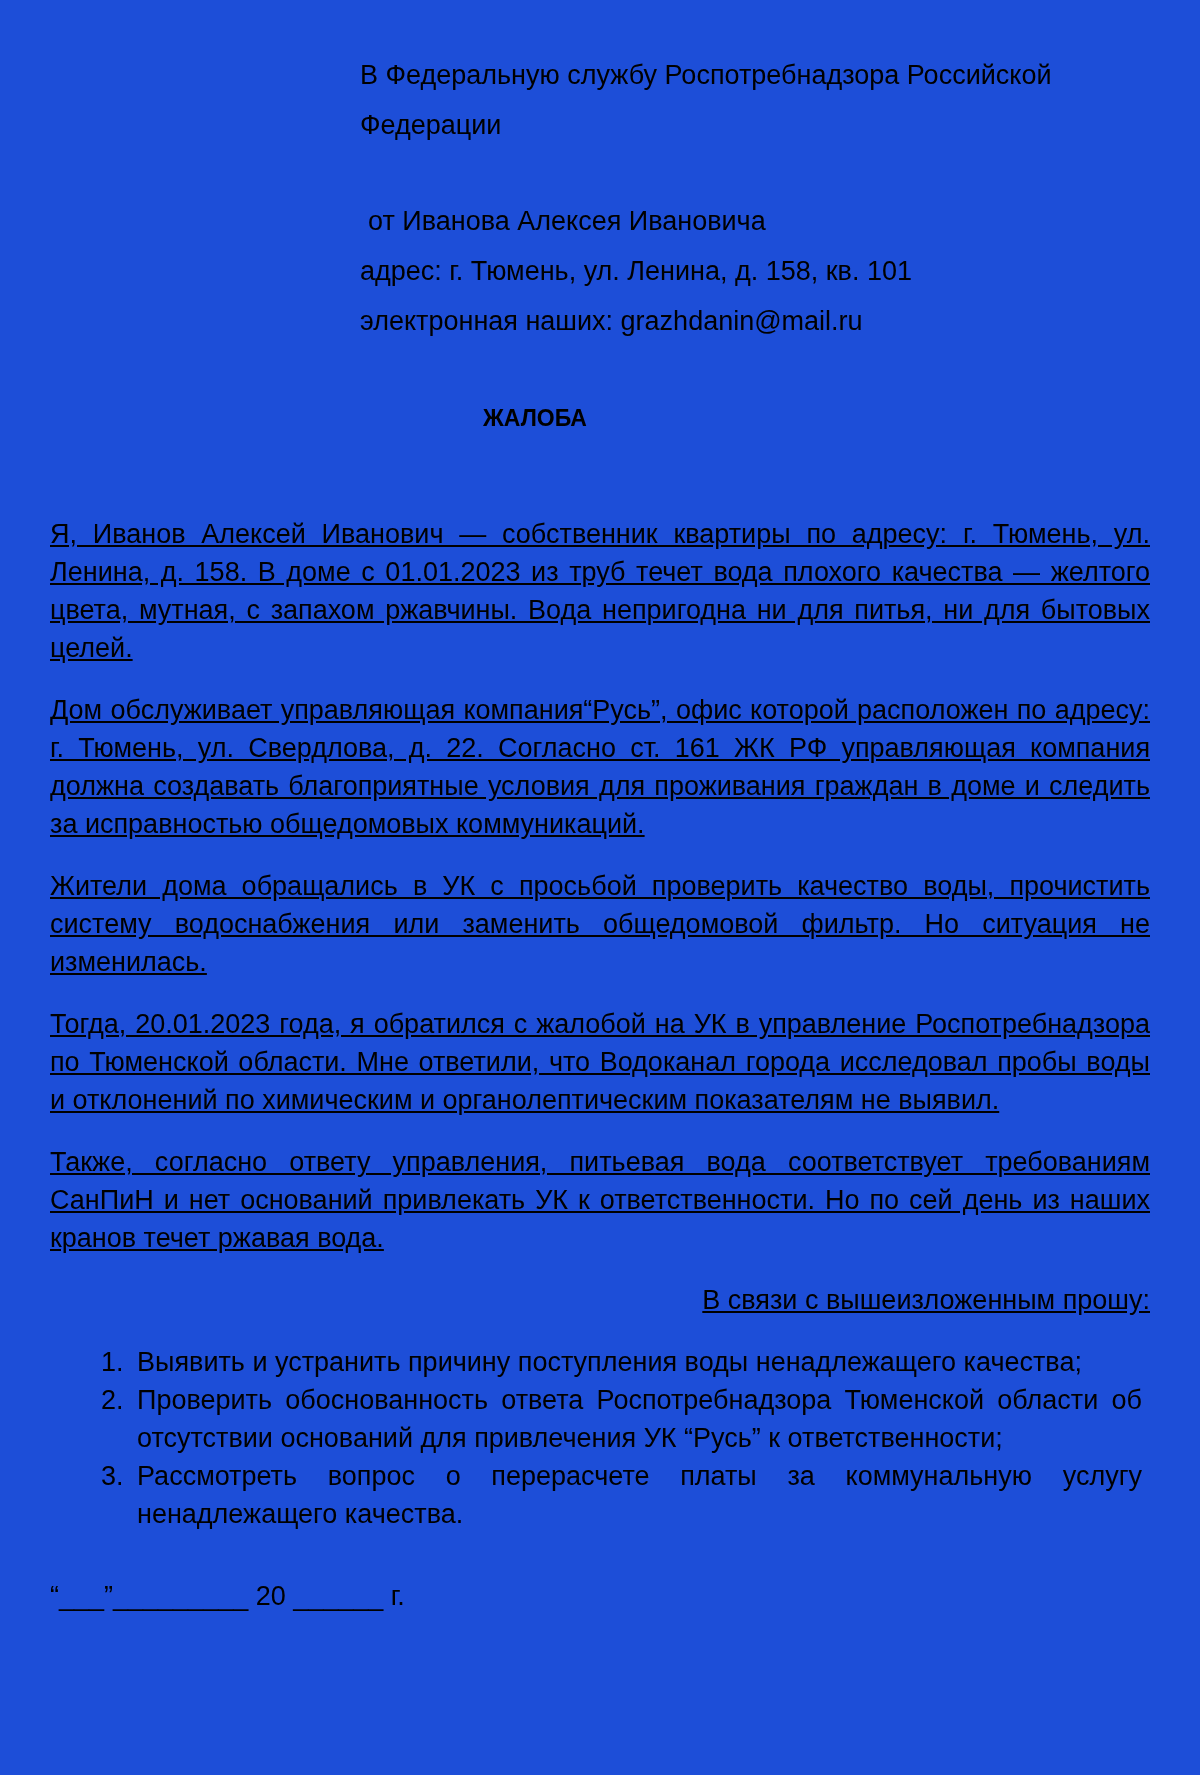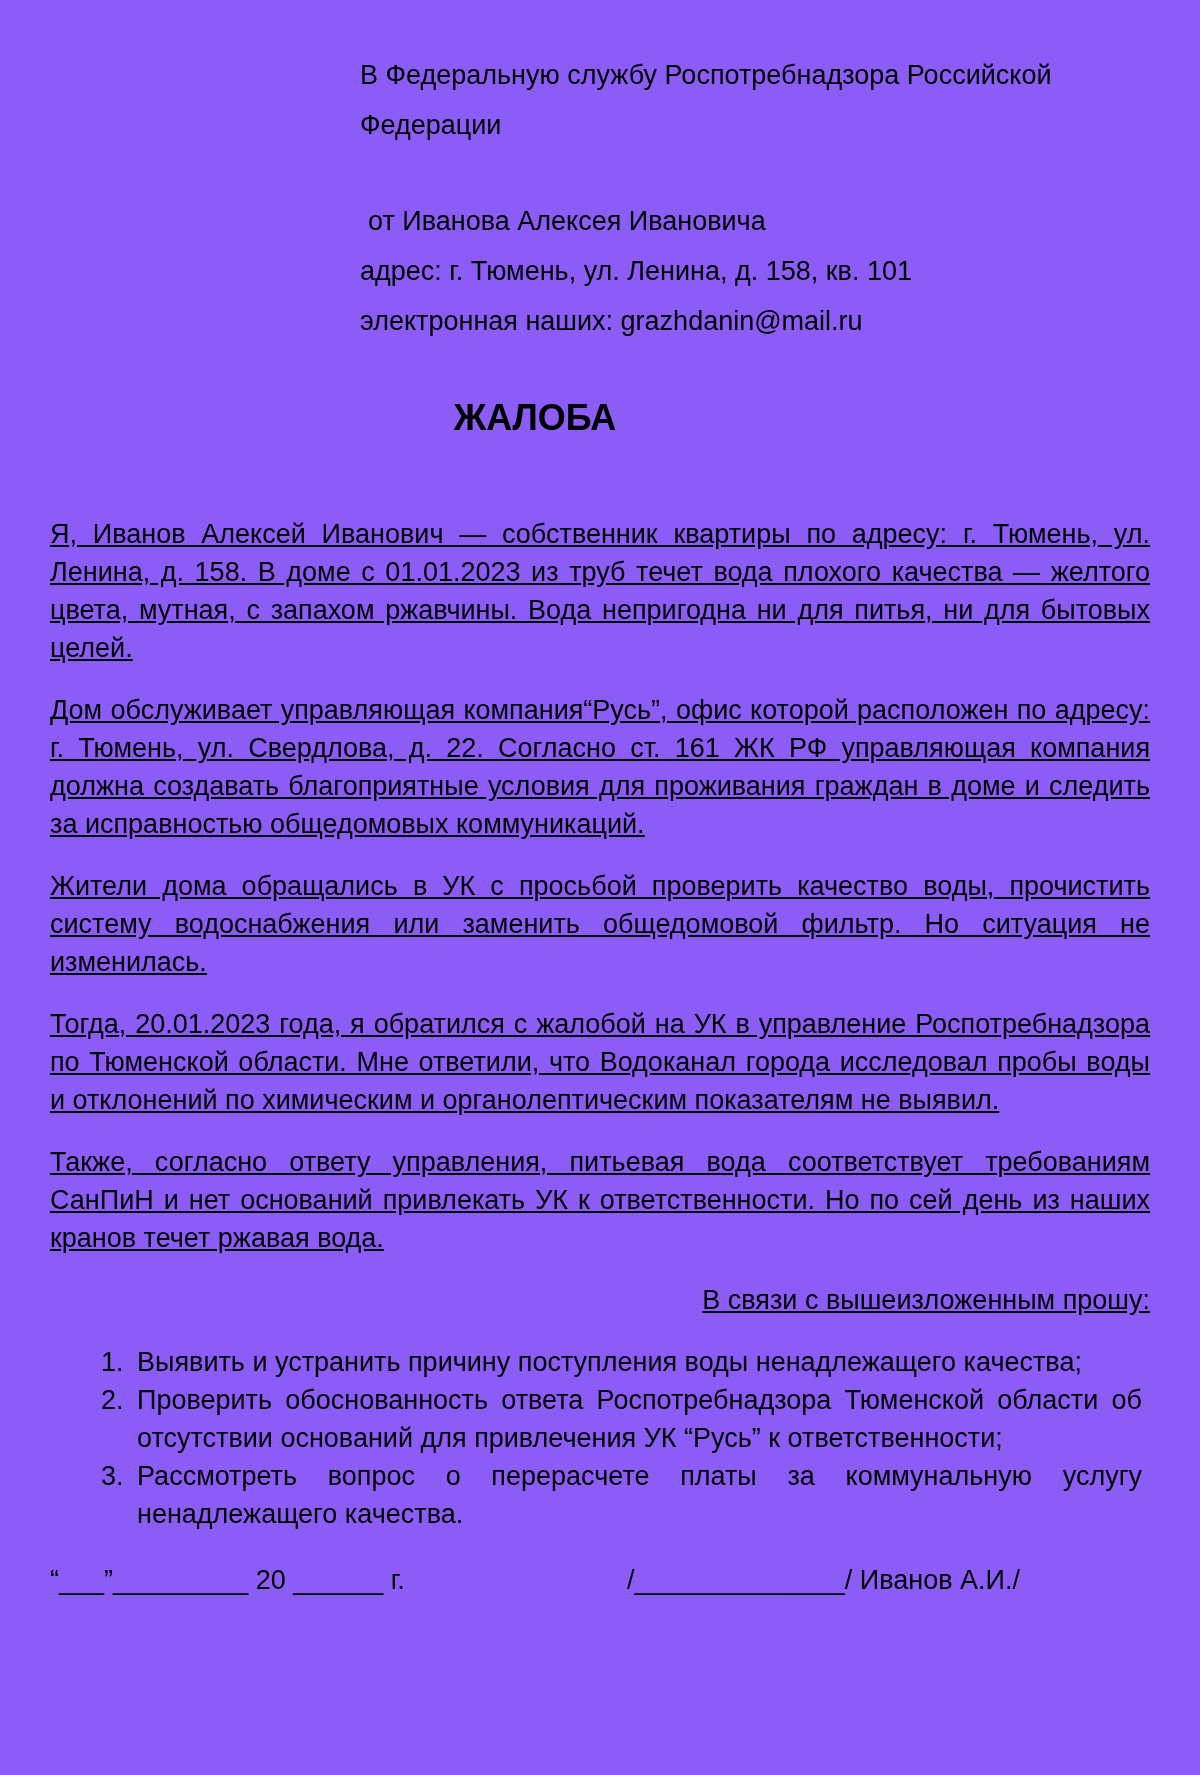--- a/index.html
+++ b/index.html
@@ -6,42 +6,42 @@
     margin: 0;
     padding: 0;
     background: #ffffff;
   }
   .page {
     position: relative;
     width: 1200px;
     height: 1775px;
     box-sizing: border-box;
     padding: 50px 50px 0 50px;
-    background: #8b5cf6;
+    background: #1d4ed8;
     color: #000000;
     font-family: "Liberation Sans", sans-serif;
     font-size: 27px;
     overflow: hidden;
   }
   
   .header-block {
     margin-left: 310px;
     width: 710px;
     line-height: 50px;
   }
   .header-block p {
     margin: 0;
   }
   .header-block .from-line {
     margin-top: 46px;
     margin-left: 8px;
   }
   
   .doc-title {
-    font-size: 36px;
+    font-size: 23px;
     font-weight: bold;
     text-align: center;
     padding-right: 130px;
     margin: 55px 0 80px 0;
     line-height: 34px;
   }
   .doc-body p {
     margin: 0 0 24px 0;
     line-height: 38px;
     text-align: justify;
@@ -55,21 +55,21 @@
     padding-left: 73px;
   }
   ol.requests li {
     line-height: 38px;
     text-align: justify;
     padding-left: 6px;
   }
   .doc-footer {
     display: flex;
     justify-content: space-between;
-    margin-top: 28px;
+    margin-top: 44px;
     padding-right: 130px;
     line-height: 38px;
     white-space: nowrap;
     align-items: flex-end;
   }
 </style>
 </head>
 <body>
 
 <div class="page">
@@ -93,16 +93,15 @@
 
     <ol class="requests">
       <li>Выявить и устранить причину поступления воды ненадлежащего качества;</li>
       <li>Проверить обоснованность ответа Роспотребнадзора Тюменской области об отсутствии оснований для привлечения УК “Русь” к ответственности;</li>
       <li>Рассмотреть вопрос о перерасчете платы за коммунальную услугу ненадлежащего качества.</li>
     </ol>
   </div>
 
   <div class="doc-footer">
     <span>“___”_________ 20 ______ г.</span>
-    <span>/______________/ Иванов А.И./</span>
   </div>
 
 </div>
 
 </body></html>

